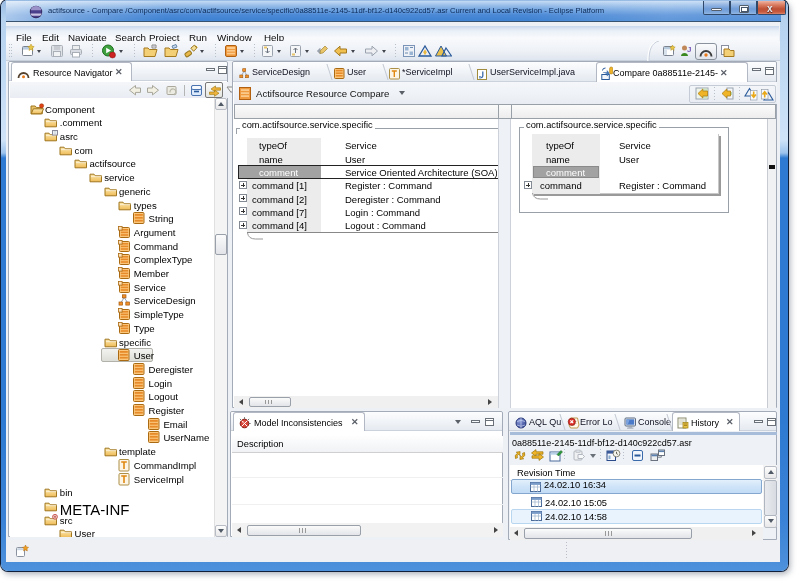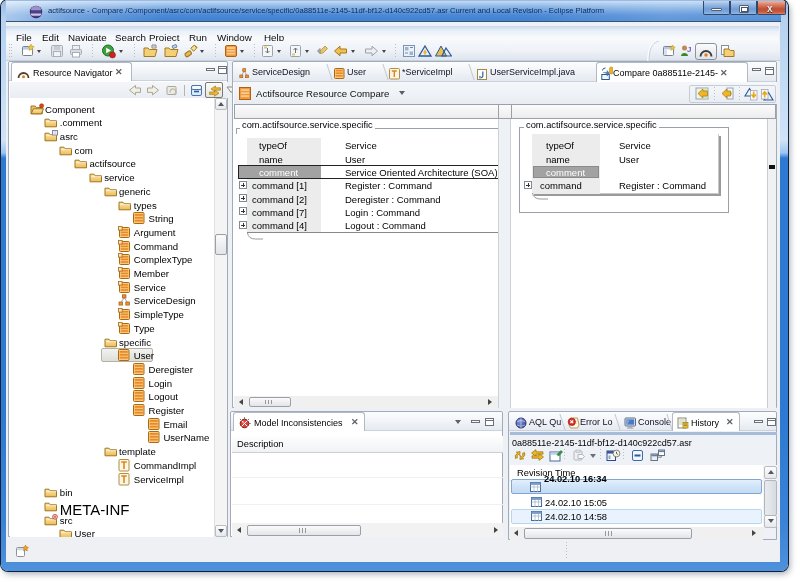--- a/index.html
+++ b/index.html
@@ -740,21 +740,21 @@
  <div class="abs" style="left:1px;top:53px;width:253px;height:16px;border-bottom:1px solid #e4e4e4">
         <span class="abs" style="left:7px;top:2.5px;font-size:9.3px;color:#000">Revision Time</span>
       </div>
  <div class="abs" style="left:1.5px;top:67px;width:251px;height:15px;background:linear-gradient(180deg,#e3f0fc 0,#cfe4f8 50%,#c2dbf4 100%);border:1px solid #84a7d0;border-radius:2px"></div>
  <div class="abs" style="left:1.5px;top:97px;width:251px;height:14.5px;background:#e9f3fd;border:1px solid #b8d6f0;border-radius:2px"></div>
  <svg class="abs" style="left:21px;top:69.5px" width="12" height="11">
         <rect x="0.5" y="0.5" width="10" height="9" fill="#fff" stroke="#4a6a9a"></rect>
         <rect x="0.5" y="0.5" width="10" height="2.4" fill="#7a9cc8"></rect>
         <path d="M0.5 5 h10 M4 3 v7 M7.5 3 v7" stroke="#9ab0cc" stroke-width=".7"></path>
       </svg>
- <span class="abs" style="left:35px;top:62px;font-size:9.3px;font-weight:bold;color:#000">24.02.10 16:34</span>
+ <span class="abs" style="left:35px;top:68px;font-size:9.3px;font-weight:normal;color:#000">24.02.10 16:34</span>
  <svg class="abs" style="left:22px;top:85px" width="12" height="11">
         <rect x="0.5" y="0.5" width="10" height="9" fill="#fff" stroke="#4a6a9a"></rect>
         <rect x="0.5" y="0.5" width="10" height="2.4" fill="#7a9cc8"></rect>
         <path d="M0.5 5 h10 M4 3 v7 M7.5 3 v7" stroke="#9ab0cc" stroke-width=".7"></path>
       </svg>
  <span class="abs" style="left:36px;top:85.5px;font-size:9.3px;color:#000">24.02.10 15:05</span>
  <svg class="abs" style="left:22px;top:99px" width="12" height="11">
         <rect x="0.5" y="0.5" width="10" height="9" fill="#fff" stroke="#4a6a9a"></rect>
         <rect x="0.5" y="0.5" width="10" height="2.4" fill="#7a9cc8"></rect>
         <path d="M0.5 5 h10 M4 3 v7 M7.5 3 v7" stroke="#9ab0cc" stroke-width=".7"></path>

